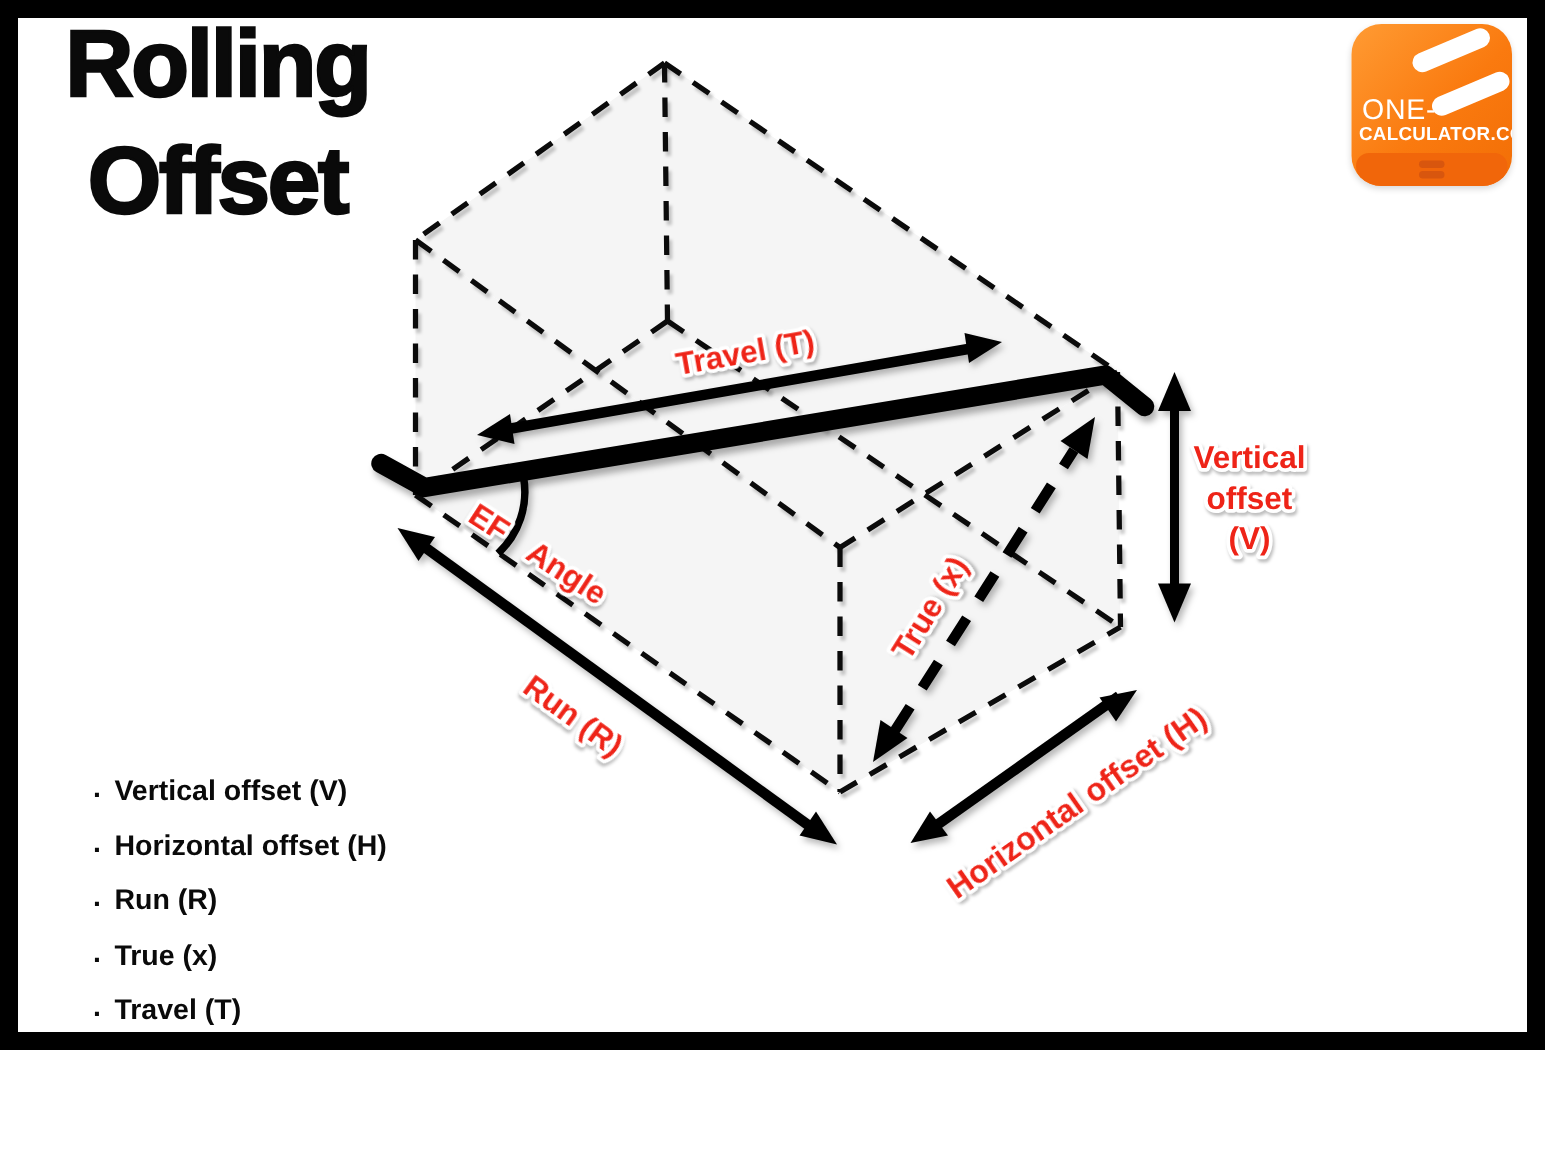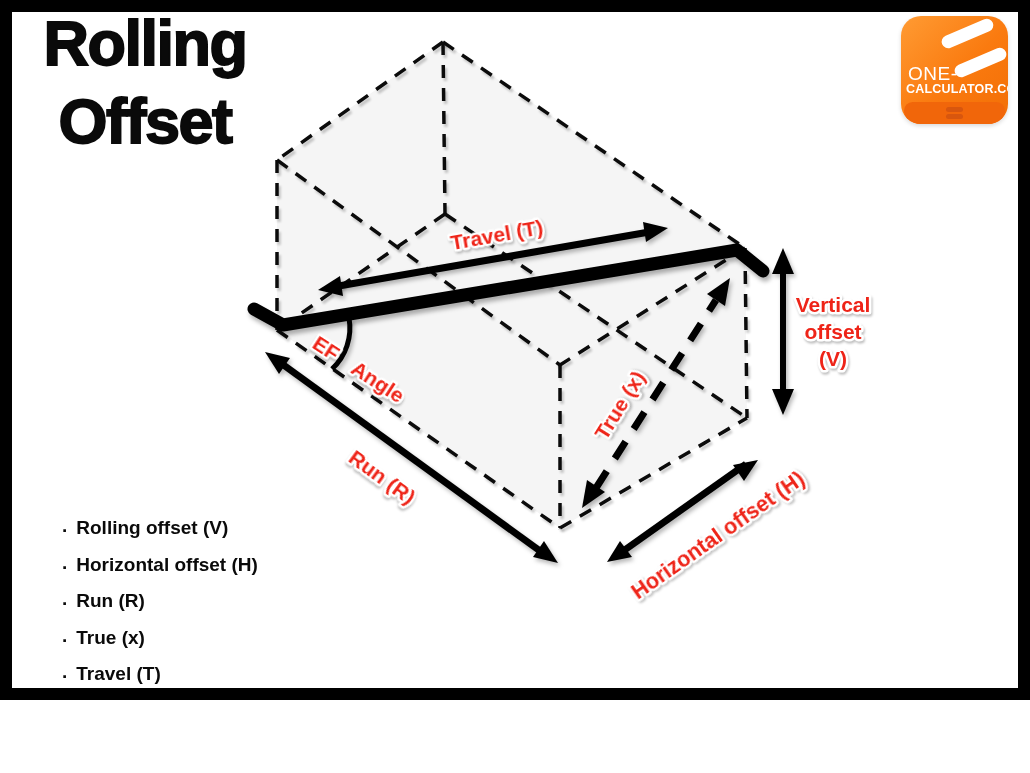--- a/index.html
+++ b/index.html
@@ -182,21 +182,21 @@
       <text class="dlabel mid h-label" transform="translate(722,541) rotate(-35)" fill="#EE2418">Horizontal offset (H)</text>
       <text class="dlabel mid" x="833" y="312" fill="#EE2418">Vertical</text>
       <text class="dlabel mid" x="833" y="339" fill="#EE2418">offset</text>
       <text class="dlabel mid" x="833" y="366" fill="#EE2418">(V)</text>
     </g>
   </svg>
 
   <ul class="legend">
     <li>
       <span class="dot">.</span>
-      <span>Rolling offset (V)</span>
+      <span>Vertical offset (V)</span>
     </li>
     <li>
       <span class="dot">.</span>
       <span>Horizontal offset (H)</span>
     </li>
     <li>
       <span class="dot">.</span>
       <span>Run (R)</span>
     </li>
     <li>

